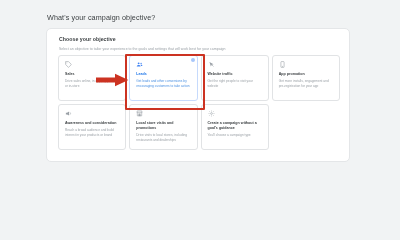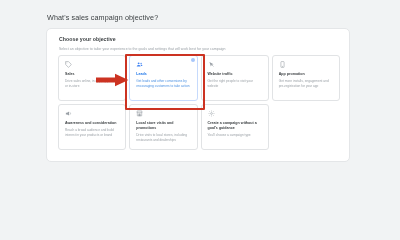--- a/index.html
+++ b/index.html
@@ -113,21 +113,21 @@
     width: 33px; height: 14px;
     z-index: 7;
   }
   #red-arrow svg { width: 33px; height: 14px; display: block; }
 </style>
 </head>
 <body>
 
 <div id="page">
 
-  <div id="page-title">What's sales campaign objective?</div>
+  <div id="page-title">What's your campaign objective?</div>
 
   <div id="objective-card">
     <div id="card-heading">Choose your objective</div>
     <div id="card-subtext">Select an objective to tailor your experience to the goals and settings that will work best for your campaign</div>
 
     <div id="grid">
 
       <div class="tile">
         <span class="tile-icon">
           <svg viewBox="0 0 24 24" fill="none" stroke="currentColor" stroke-width="2">

